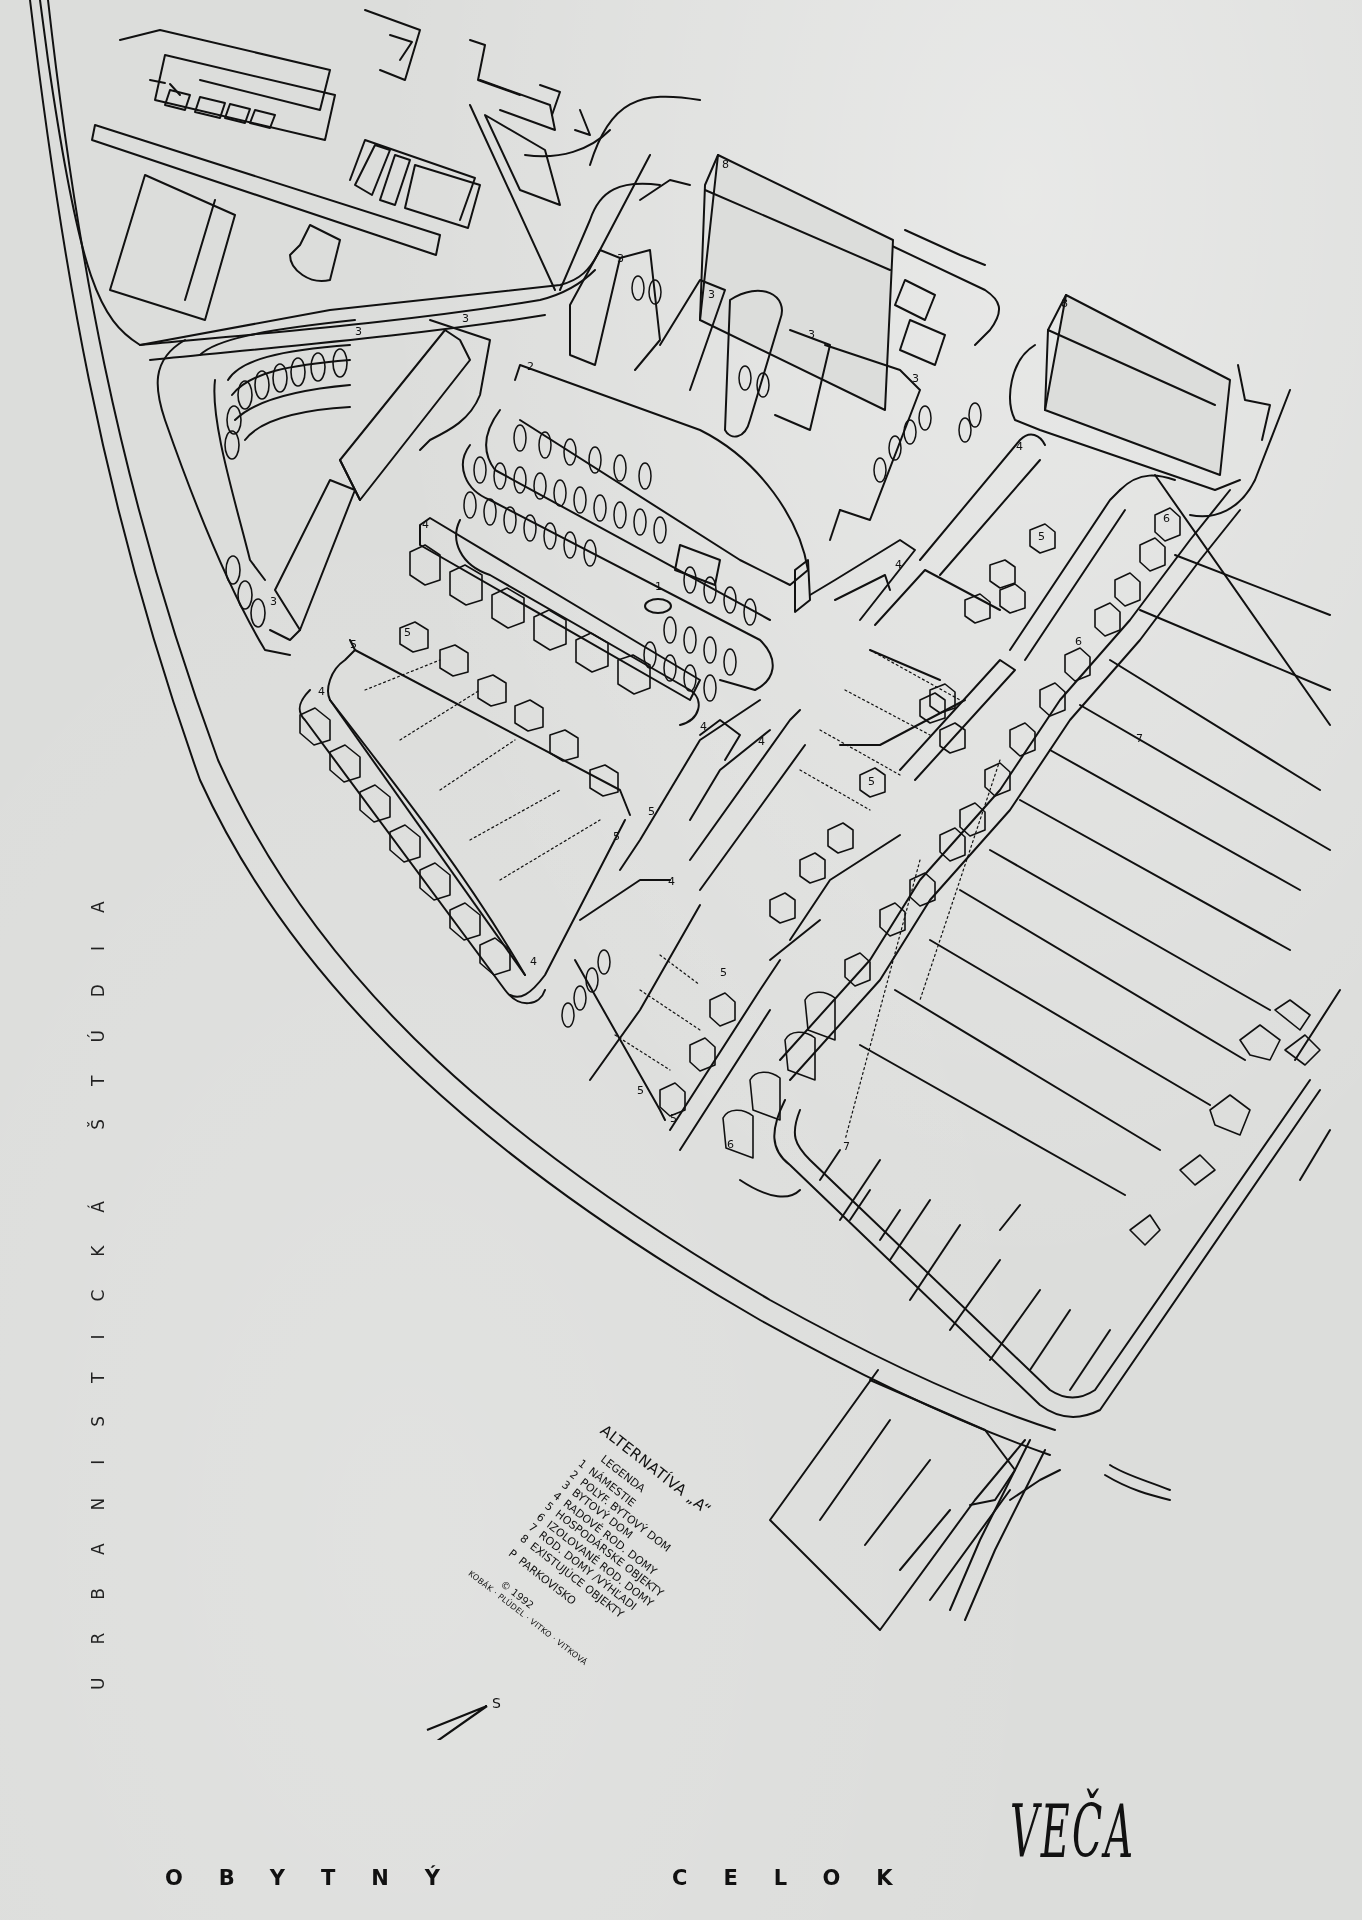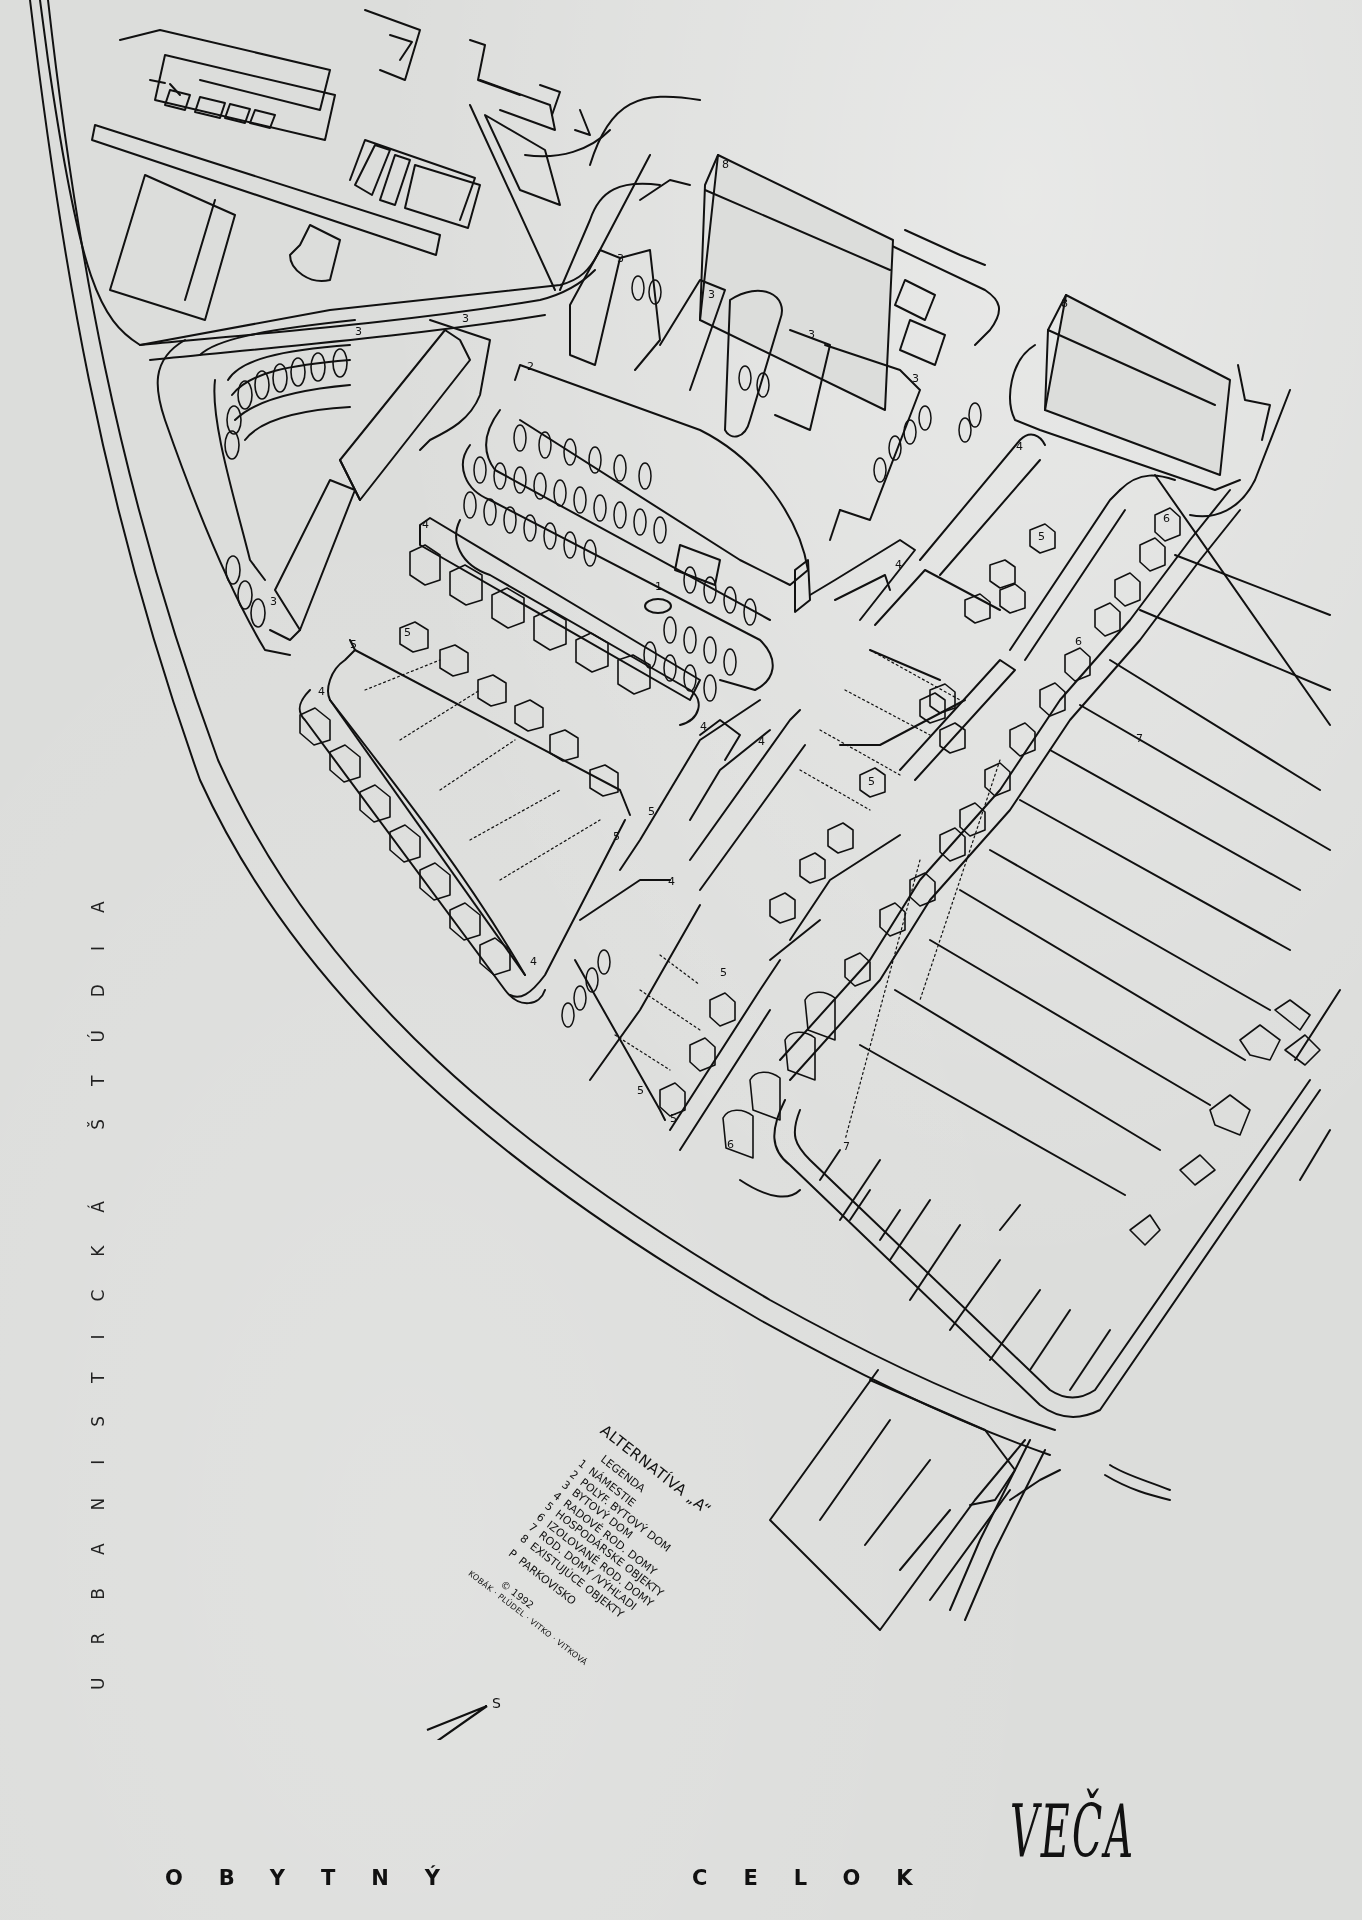--- a/index.html
+++ b/index.html
@@ -478,14 +478,14 @@
   <div class="copy">© 1992</div>
   <div class="authors">KOBÁK · PLÚDEL · VITKO · VITKOVÁ</div>
 </div>
 
 <svg class="north" width="80" height="50" viewBox="0 0 80 50" fill="none" stroke="#111" stroke-width="2.2">
   <path d="M2 40 L 62 16 L 8 54"></path>
 </svg>
 <div class="north-label">S</div>
 
 <div class="bottom-title" style="left:165px">OBYTNÝ</div>
-<div class="bottom-title" style="left:692px">CELOK</div>
+<div class="bottom-title" style="left:672px">CELOK</div>
 <div class="signature">VEČA</div>
 
 </body></html>

